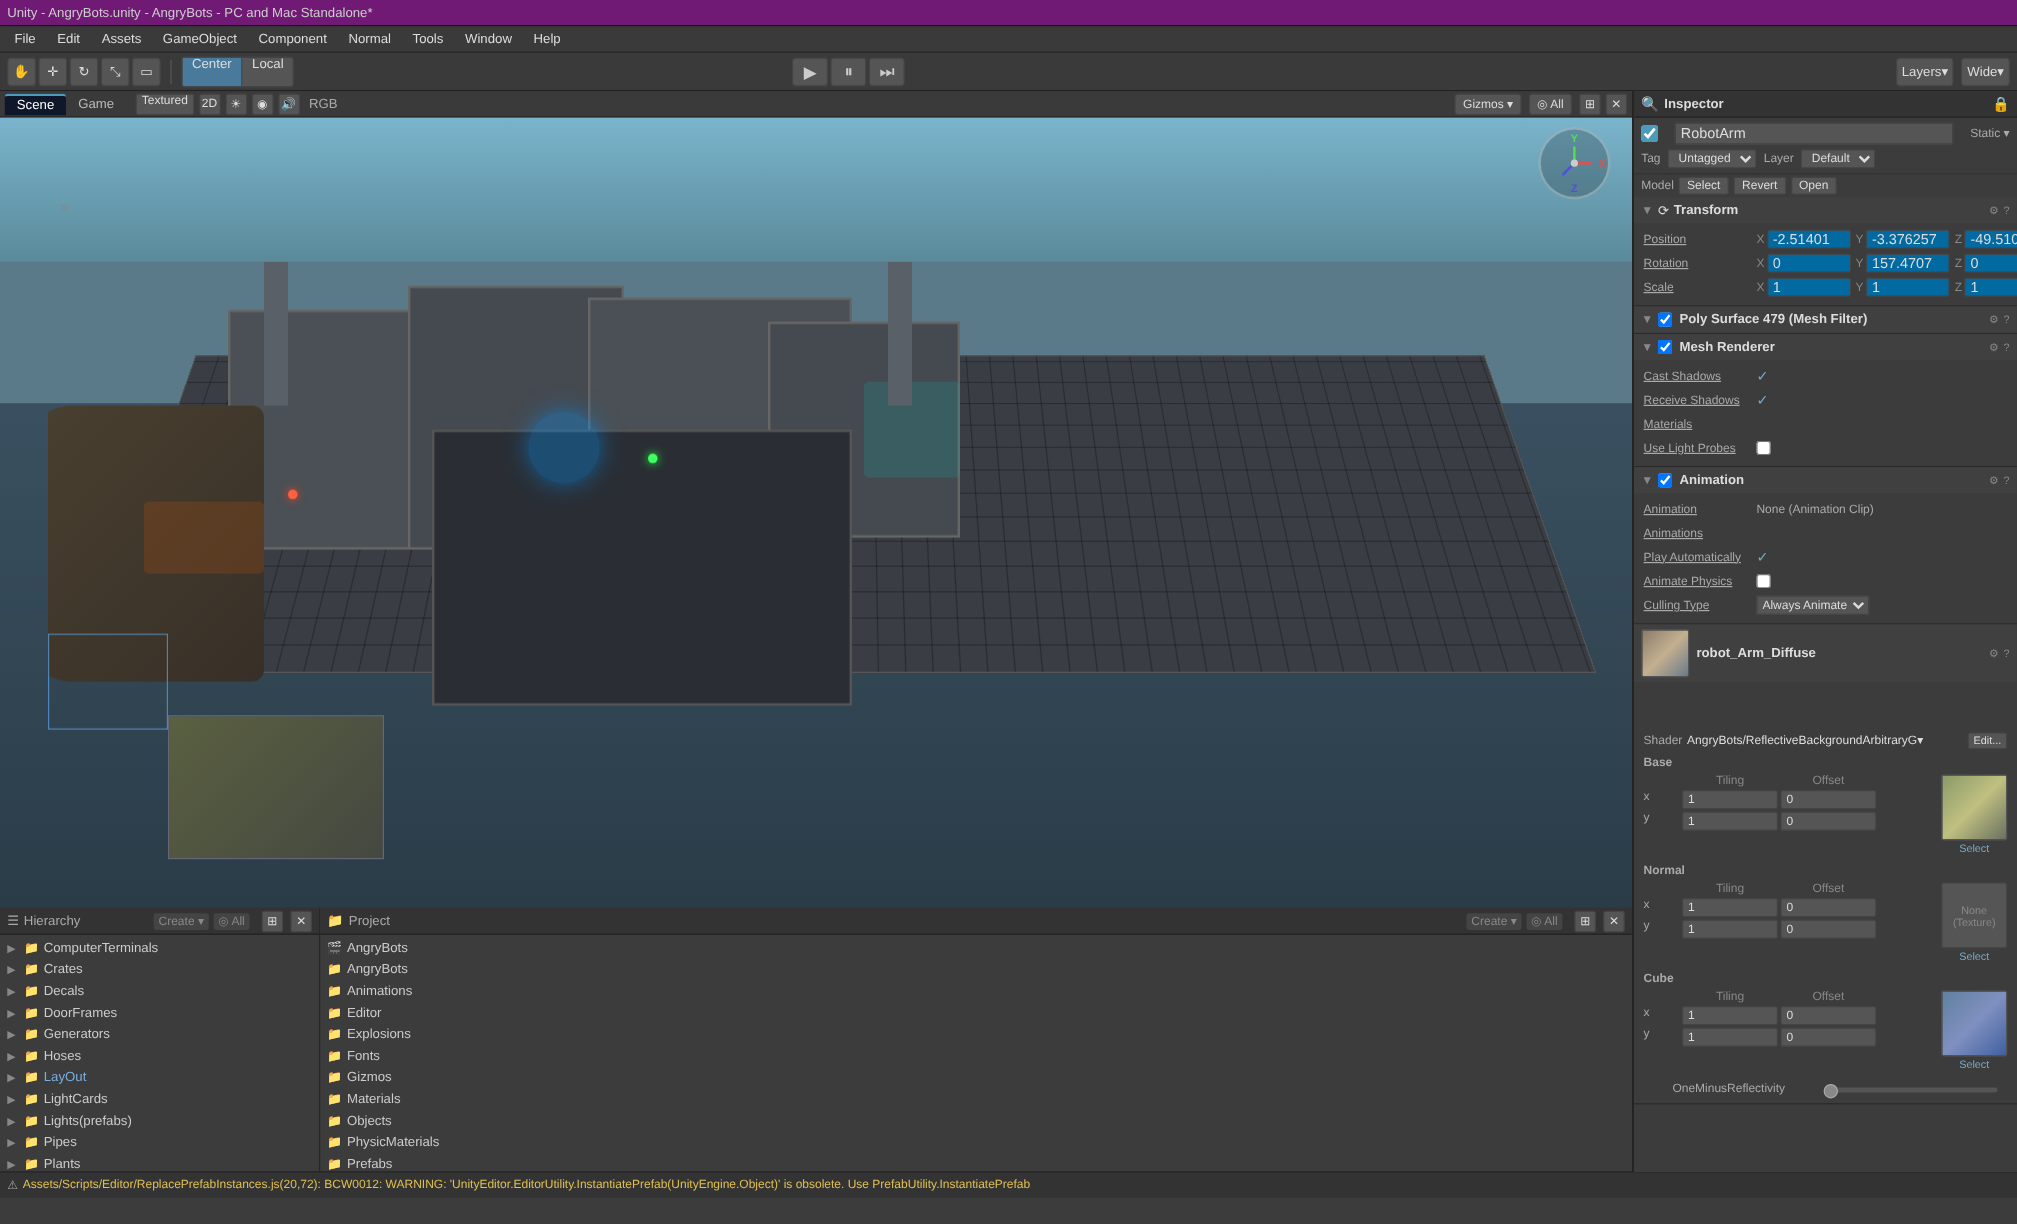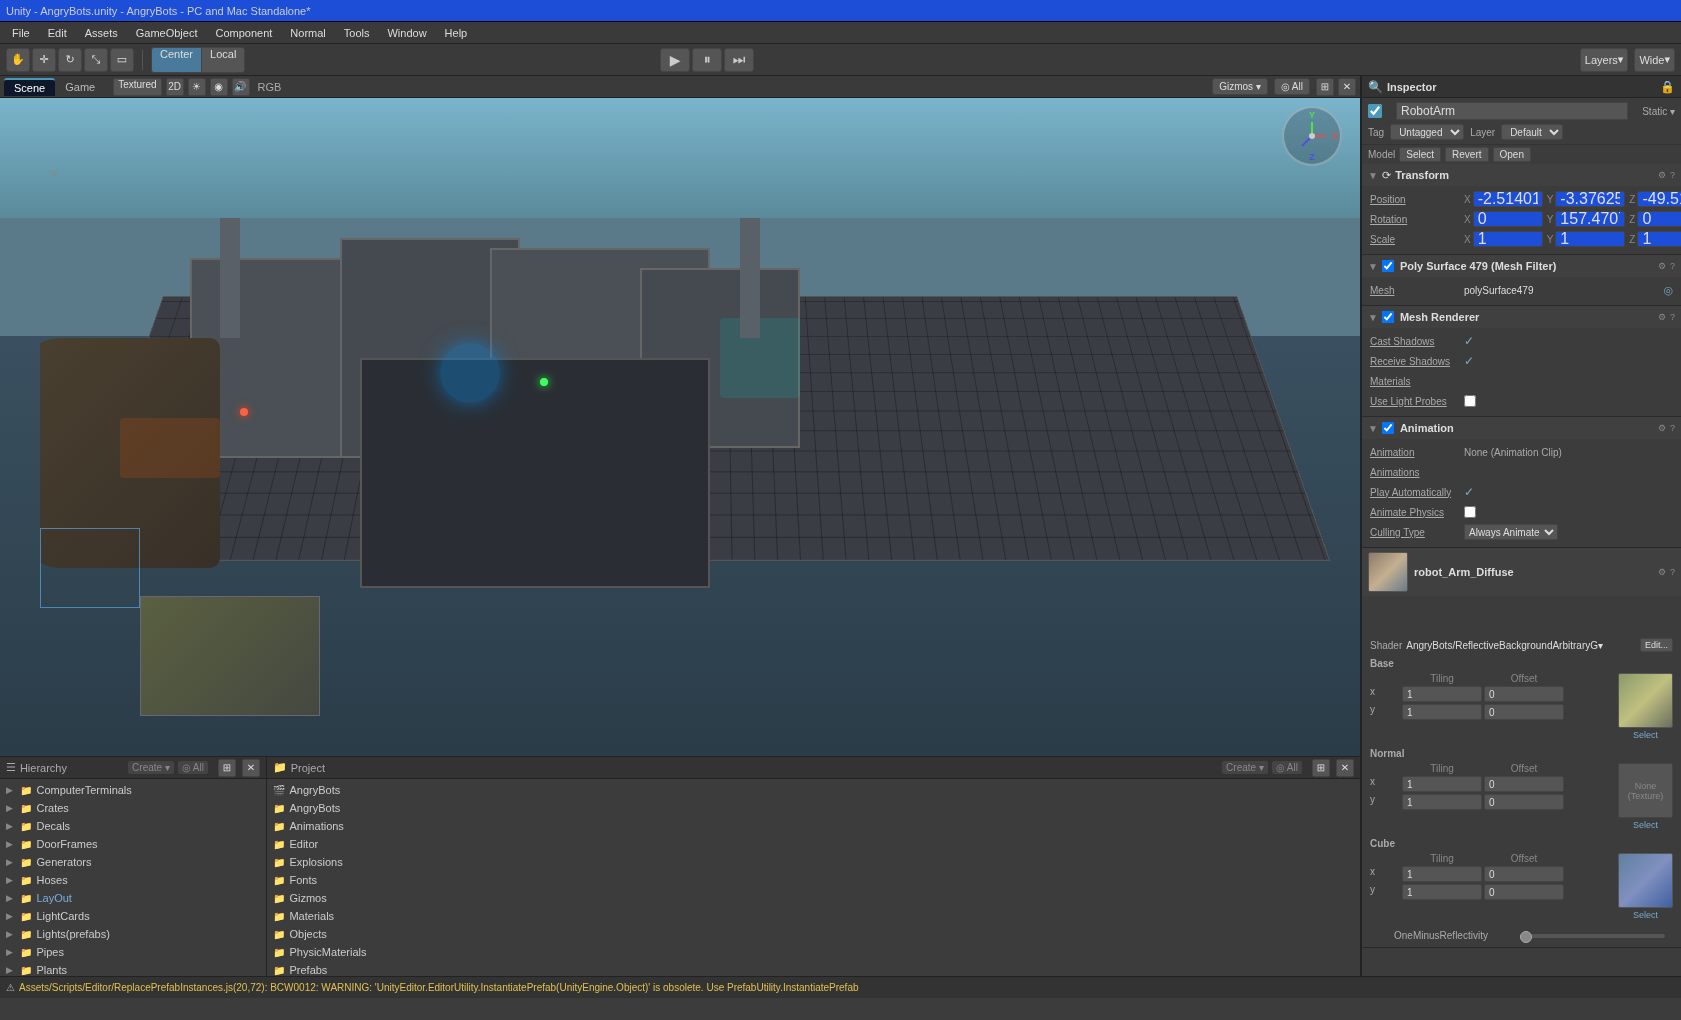--- a/index.html
+++ b/index.html
@@ -9,21 +9,21 @@
       background: #3c3c3c;
       font-family: Arial, sans-serif;
       font-size: 11px;
       color: #ddd;
       overflow: hidden;
     }
 
     
     #title-bar {
       height: 22px;
-      background: #1d4ed8;
+      background: #701a75;
       display: flex;
       align-items: center;
       padding: 0 6px;
       color: #ccc;
       font-size: 11px;
       border-bottom: 1px solid #000;
     }
     #title-bar span { color: #ccc; }
 
     
@@ -388,25 +388,25 @@
       height: 18px;
       margin-bottom: 2px;
       gap: 4px;
     }
     .prop-label { color: #aaa; font-size: 10px; min-width: 90px; text-decoration: underline; }
     .prop-value { color: #ddd; font-size: 10px; flex: 1; }
     .xyz-group { display: flex; gap: 4px; flex: 1; }
     .xyz-item { display: flex; align-items: center; gap: 2px; }
     .xyz-label { font-size: 10px; color: #888; }
     .xyz-input {
-      background: #1d4ed8;
-      border: 1px solid #444;
-      border-radius: 2px;
-      color: #ddd;
-      font-size: 16px;
+      background: #0369a1;
+      border: 1px solid #444;
+      border-radius: 2px;
+      color: #ddd;
+      font-size: 12px;
       padding: 1px 4px;
       height: 16px;
       width: 70px;
     }
     .checkbox-check { color: #7ac; font-size: 12px; }
 
     
     .material-header-row {
       display: flex;
       align-items: center;
@@ -963,27 +963,20 @@
       <div class="component-section">
         <div class="component-header">
           <span class="component-arrow">▼</span>
           <input type="checkbox" checked="" style="width: 12px; height: 12px; margin-right: 2px;">
           <span class="component-title">Poly Surface 479 (Mesh Filter)</span>
           <div class="component-controls">
             <span class="component-ctrl-btn">⚙</span>
             <span class="component-ctrl-btn">?</span>
           </div>
         </div>
-        <div class="component-body">
-          <div class="prop-row">
-            <span class="prop-label">Mesh</span>
-            <span class="prop-value">polySurface479</span>
-            <span class="mesh-picker-icon">◎</span>
-          </div>
-        </div>
       </div>
 
       <div class="component-section">
         <div class="component-header">
           <span class="component-arrow">▼</span>
           <input type="checkbox" checked="" style="width: 12px; height: 12px; margin-right: 2px;">
           <span class="component-title">Mesh Renderer</span>
           <div class="component-controls">
             <span class="component-ctrl-btn">⚙</span>
             <span class="component-ctrl-btn">?</span>

